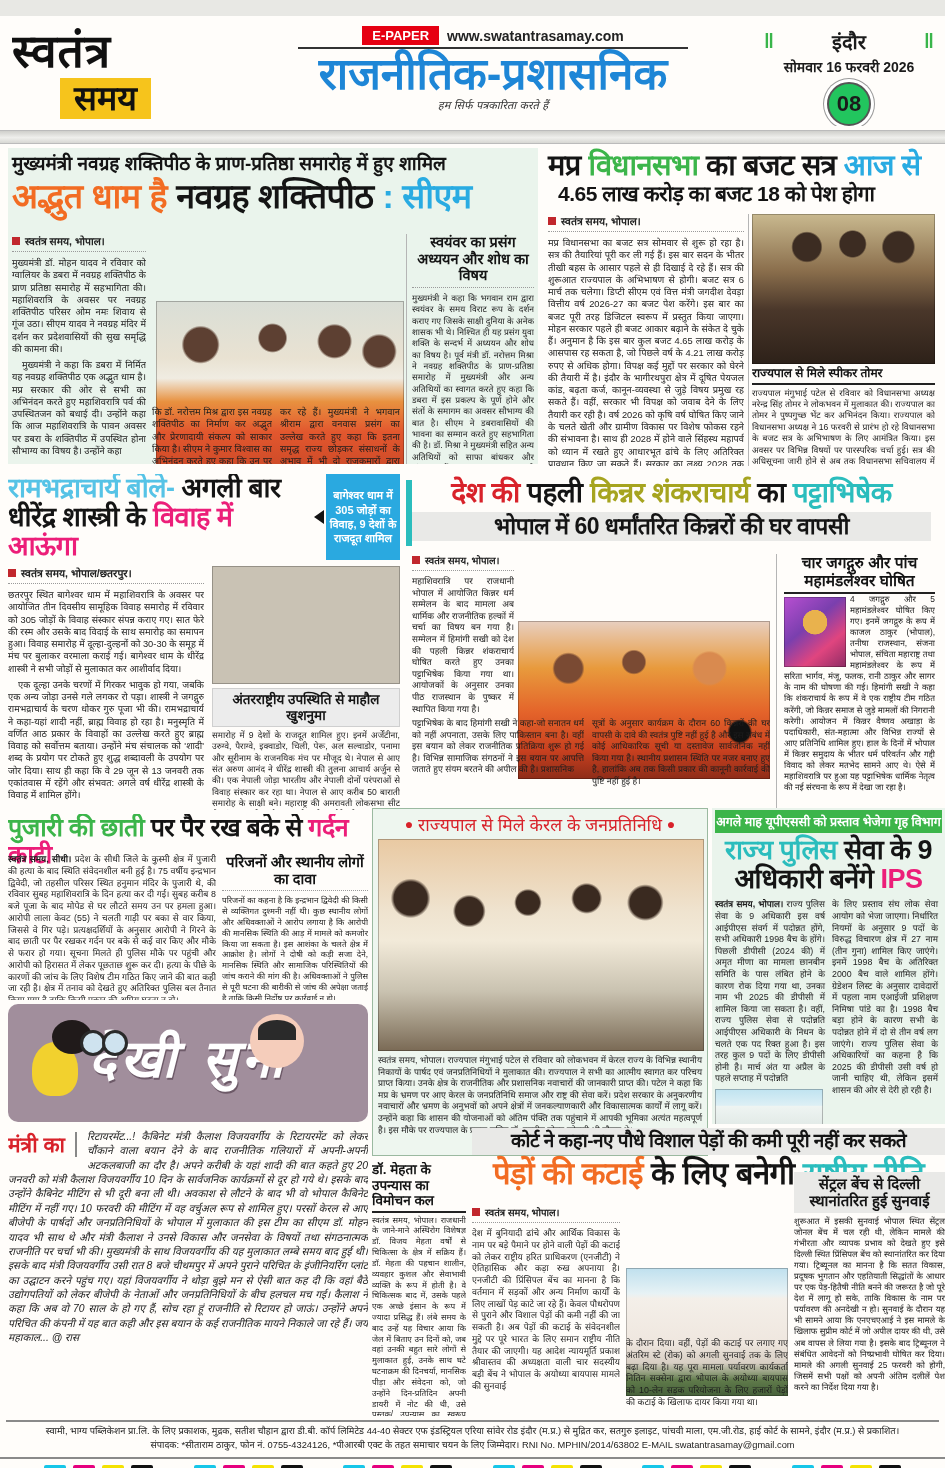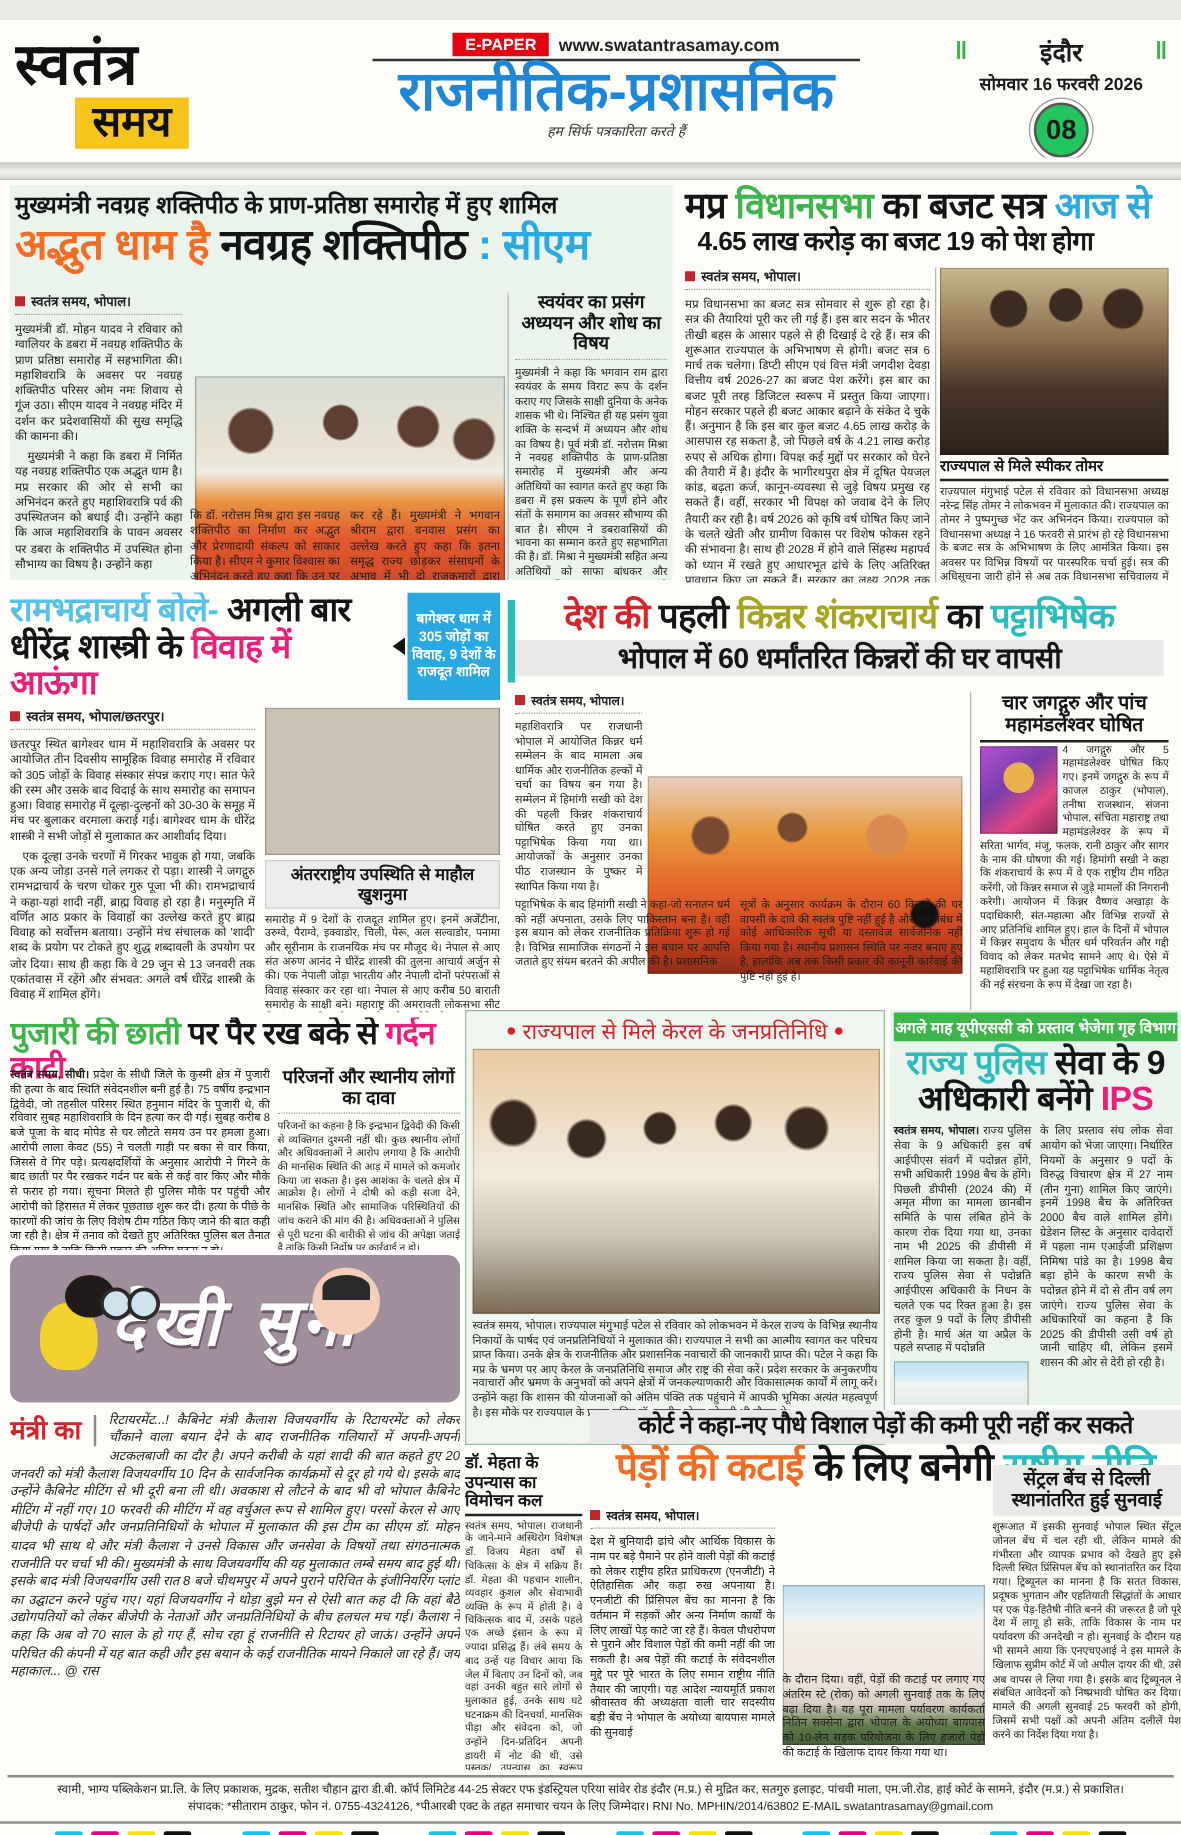--- a/index.html
+++ b/index.html
@@ -131,21 +131,21 @@
       <div class="body" style="font-size:8.6px;">
           <p class="noind">मुख्यमंत्री ने कहा कि भगवान राम द्वारा स्वयंवर के समय विराट रूप के दर्शन कराए गए जिसके साक्षी दुनिया के अनेक शासक भी थे। निश्चित ही यह प्रसंग युवा शक्ति के सन्दर्भ में अध्ययन और शोध का विषय है। पूर्व मंत्री डॉ. नरोत्तम मिश्रा ने नवग्रह शक्तिपीठ के प्राण-प्रतिष्ठा समारोह में मुख्यमंत्री और अन्य अतिथियों का स्वागत करते हुए कहा कि डबरा में इस प्रकल्प के पूर्ण होने और संतों के समागम का अवसर सौभाग्य की बात है। सीएम ने डबरावासियों की भावना का सम्मान करते हुए सहभागिता की है। डॉ. मिश्रा ने मुख्यमंत्री सहित अन्य अतिथियों को साफा बांधकर और अंगवस्त्र भेंट कर उनका सम्मान भी किया। कुमार विश्वास ने कथा वाचन द्वारा अनेक पौराणिक प्रसंग सुनाए। कार्यक्रम में राजस्व मंत्री करण सिंह वर्मा, सांसद विष्णुदत्त शर्मा, राज्यसभा सदस्य अशोक सिंह सहित जनप्रतिनिधि एवं बड़ी संख्या में श्रद्धालु उपस्थित थे।</p>
         </div>
     </div>
   </div>
 
   <div class="abs" style="left:546px;top:132px;width:391px;height:322px;padding:2px 2px;">
     <div class="hl" style="font-size:29px;">
       <span class="c-black">मप्र </span><span class="c-green">विधानसभा </span><span class="c-black">का बजट सत्र </span><span class="c-blue">आज से</span>
     </div>
-    <div class="hl c-black" style="font-size:21px;margin:2px 0 4px 10px;">4.65 लाख करोड़ का बजट 19 को पेश होगा</div>
+    <div class="hl c-black" style="font-size:21px;margin:2px 0 4px 10px;">4.65 लाख करोड़ का बजट 18 को पेश होगा</div>
     <div class="abs" style="left:2px;top:66px;width:196px;height:252px;">
       <div class="byline"><span class="sq"></span><span>स्वतंत्र समय, भोपाल।</span></div>
       <div class="dot-rule"></div>
       <div class="body">
           <p class="noind">मप्र विधानसभा का बजट सत्र सोमवार से शुरू हो रहा है। सत्र की तैयारियां पूरी कर ली गई हैं। इस बार सदन के भीतर तीखी बहस के आसार पहले से ही दिखाई दे रहे हैं। सत्र की शुरूआत राज्यपाल के अभिभाषण से होगी। बजट सत्र 6 मार्च तक चलेगा। डिप्टी सीएम एवं वित्त मंत्री जगदीश देवड़ा वित्तीय वर्ष 2026-27 का बजट पेश करेंगे। इस बार का बजट पूरी तरह डिजिटल स्वरूप में प्रस्तुत किया जाएगा। मोहन सरकार पहले ही बजट आकार बढ़ाने के संकेत दे चुके हैं। अनुमान है कि इस बार कुल बजट 4.65 लाख करोड़ के आसपास रह सकता है, जो पिछले वर्ष के 4.21 लाख करोड़ रुपए से अधिक होगा। विपक्ष कई मुद्दों पर सरकार को घेरने की तैयारी में है। इंदौर के भागीरथपुरा क्षेत्र में दूषित पेयजल कांड, बढ़ता कर्ज, कानून-व्यवस्था से जुड़े विषय प्रमुख रह सकते हैं। वहीं, सरकार भी विपक्ष को जवाब देने के लिए तैयारी कर रही है। वर्ष 2026 को कृषि वर्ष घोषित किए जाने के चलते खेती और ग्रामीण विकास पर विशेष फोकस रहने की संभावना है। साथ ही 2028 में होने वाले सिंहस्थ महापर्व को ध्यान में रखते हुए आधारभूत ढांचे के लिए अतिरिक्त प्रावधान किए जा सकते हैं। सरकार का लक्ष्य 2028 तक बजट को 7 लाख करोड़ रुपए से अधिक तक ले जाने का है।</p>
         </div>
     </div>
     <div class="vrule" style="left:202px;top:66px;height:252px;"></div>
     <div class="abs" style="left:206px;top:66px;width:183px;height:252px;">
       <div class="photo" style="width:183px;height:150px;background:
@@ -337,21 +337,21 @@
     <div class="abs" style="left:322px;top:44px;width:151px;height:244px;">
       <div class="sidehead graybar" style="font-size:15px;padding:3px 2px;">सेंट्रल बेंच से दिल्ली स्थानांतरित हुई सुनवाई</div>
       <div class="body" style="font-size:8.4px;margin-top:3px;">
           <p class="noind">शुरूआत में इसकी सुनवाई भोपाल स्थित सेंट्रल जोनल बेंच में चल रही थी, लेकिन मामले की गंभीरता और व्यापक प्रभाव को देखते हुए इसे दिल्ली स्थित प्रिंसिपल बेंच को स्थानांतरित कर दिया गया। ट्रिब्यूनल का मानना है कि सतत विकास, प्रदूषक भुगतान और एहतियाती सिद्धांतों के आधार पर एक पेड़-हितैषी नीति बनने की जरूरत है जो पूरे देश में लागू हो सके, ताकि विकास के नाम पर पर्यावरण की अनदेखी न हो। सुनवाई के दौरान यह भी सामने आया कि एनएचएआई ने इस मामले के खिलाफ सुप्रीम कोर्ट में जो अपील दायर की थी, उसे अब वापस ले लिया गया है। इसके बाद ट्रिब्यूनल ने संबंधित आवेदनों को निष्प्रभावी घोषित कर दिया। मामले की अगली सुनवाई 25 फरवरी को होगी, जिसमें सभी पक्षों को अपनी अंतिम दलीलें पेश करने का निर्देश दिया गया है।</p>
         </div>
     </div>
   </div>
 
   <div class="abs" style="left:0;top:1404px;width:945px;height:64px;">
     <div style="border-top:2px solid #8a8a8a;margin:0 6px;"></div>
-    <div class="foot-line" style="margin:3px 14px 0;">स्वामी, भाग्य पब्लिकेशन प्रा.लि. के लिए प्रकाशक, मुद्रक, सतीश चौहान द्वारा डी.बी. कॉर्प लिमिटेड 44-25 सेक्टर एफ इंडस्ट्रियल एरिया सांवेर रोड इंदौर (म.प्र.) से मुद्रित कर, सतगुरु इलाइट, पांचवी माला, एम.जी.रोड, हाई कोर्ट के सामने, इंदौर (म.प्र.) से प्रकाशित।</div>
+    <div class="foot-line" style="margin:3px 14px 0;">स्वामी, भाग्य पब्लिकेशन प्रा.लि. के लिए प्रकाशक, मुद्रक, सतीश चौहान द्वारा डी.बी. कॉर्प लिमिटेड 44-40 सेक्टर एफ इंडस्ट्रियल एरिया सांवेर रोड इंदौर (म.प्र.) से मुद्रित कर, सतगुरु इलाइट, पांचवी माला, एम.जी.रोड, हाई कोर्ट के सामने, इंदौर (म.प्र.) से प्रकाशित।</div>
     <div class="foot-line" style="margin:0 14px;">संपादक: *सीताराम ठाकुर, फोन नं. 0755-4324126, *पीआरबी एक्ट के तहत समाचार चयन के लिए जिम्मेदार।  RNI No. MPHIN/2014/63802  E-MAIL swatantrasamay@gmail.com</div>
     <div style="border-top:2px solid #8a8a8a;margin:4px 0 6px;"></div>
     <div class="marks">
       <div class="mg">
           <div class="mk c"></div>
           <div class="mk m"></div>
           <div class="mk y"></div>
           <div class="mk k"></div>
         </div>
       <div class="mg">

